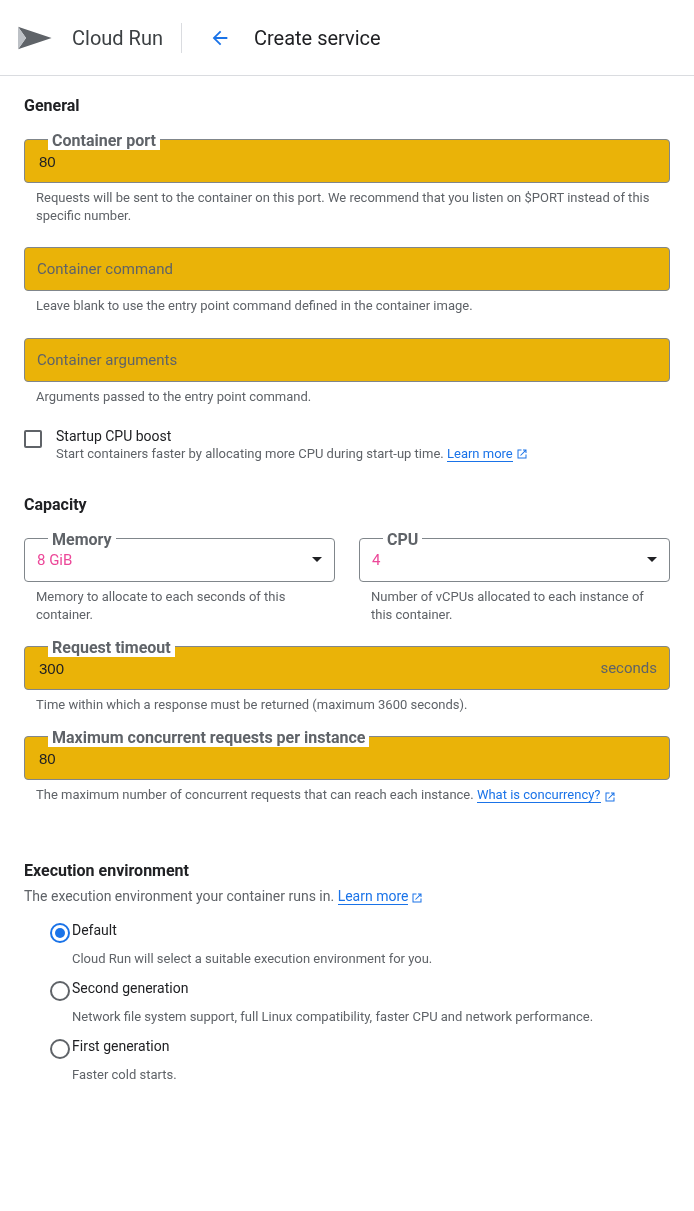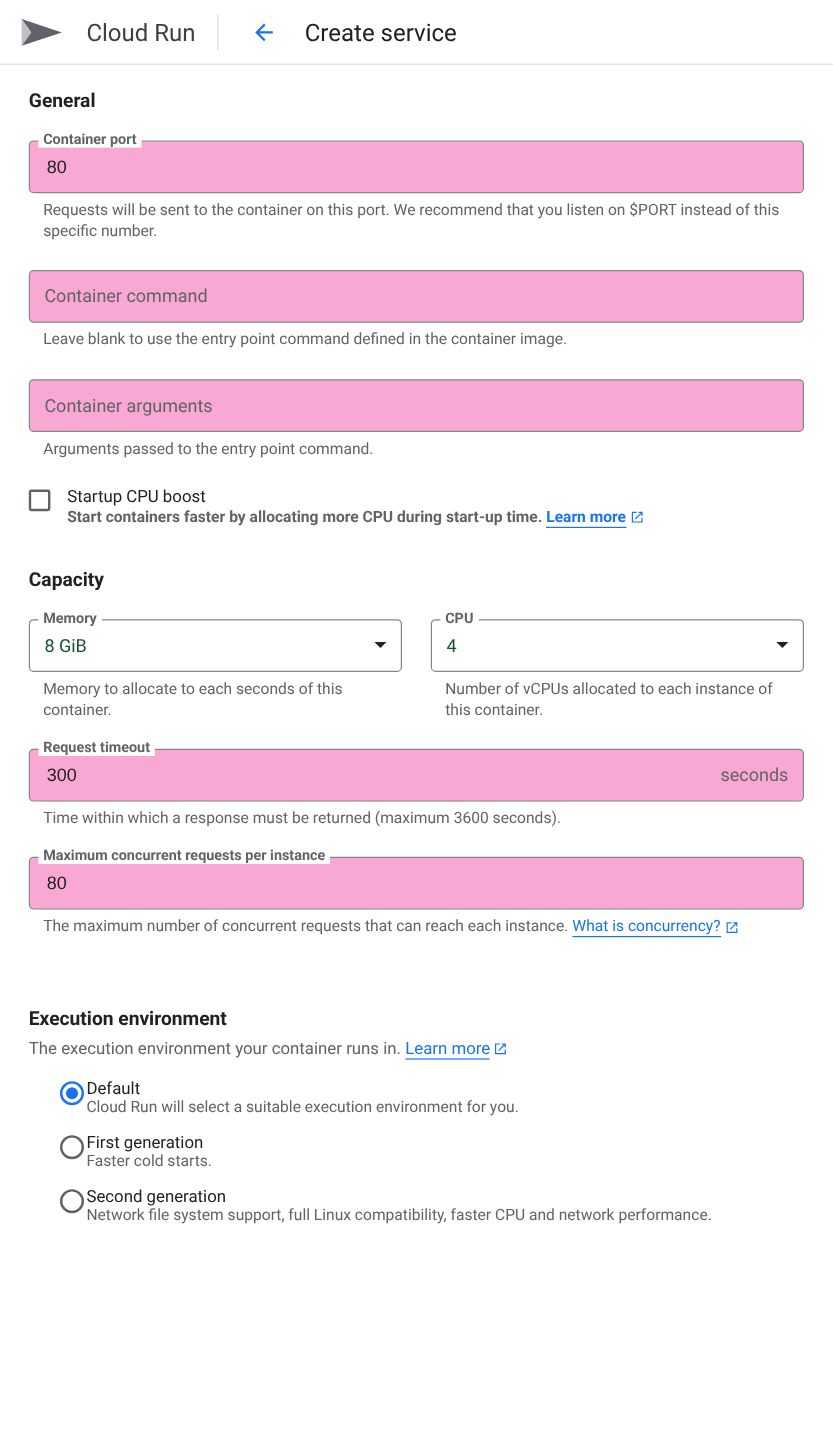--- a/index.html
+++ b/index.html
@@ -6,21 +6,21 @@
   body {
     margin: 0;
     font-family: "Google Sans", Roboto, Arial, sans-serif;
     color: #202124;
     background: #fff;
     width: 694px;
   }
   .topbar {
     display: flex;
     align-items: center;
-    height: 54px;
+    height: 76px;
     border-bottom: 1px solid #dadce0;
     padding: 0 14px;
   }
   .logo {
     width: 40px; height: 32px;
     display: flex; align-items: center; justify-content: center;
   }
   .product {
     font-size: 20px;
     font-weight: 400;
@@ -44,68 +44,68 @@
     font-size: 16px; font-weight: 700; color: #202124;
     margin-bottom: 24px;
   }
   .field-wrap { position: relative; margin-bottom: 0; }
   .field-wrap + .help { margin-top: 6px; }
   .help {
     font-size: 13px; color: #5f6368; line-height: 1.4;
     margin-bottom: 22px; padding: 0 12px;
   }
   .float-label {
-    position: absolute; top: -8px; left: 8px; padding: 0 4px;
-    background: #fff; font-size: 12px; color: #5f6368; font-weight: 700;
+    position: absolute; top: -8px; left: 24px; padding: 0 4px;
+    background: #fff; font-size: 16px; color: #5f6368; font-weight: 700;
   }
   .input-box {
     width: 100%; height: 44px; border: 1px solid #80868b; border-radius: 4px;
     padding: 0 12px; font-size: 15px; color: #202124;
     display: flex; align-items: center; justify-content: space-between;
-    background: #f9a8d4;
+    background: #eab308;
   }
   .input-box.txt input {
     border: none; outline: none; width: 100%; font-size: 15px; color: #202124;
     background: transparent;
   }
   .input-box.placeholder { color: #5f6368; }
   .input-suffix { color: #5f6368; font-size: 15px; }
   .checkbox-row { display: flex; align-items: flex-start; gap: 14px; margin-top: 6px; }
   .cb {
     width: 18px; height: 18px; border: 2px solid #5f6368; border-radius: 2px;
     margin-top: 2px; cursor: pointer; flex-shrink: 0;
   }
   .cb-body { flex: 1; }
   .cb-label { font-size: 14px; color: #202124; margin-bottom: 2px; }
-  .cb-help { font-size: 13px; color: #5f6368; font-weight: bold; }
+  .cb-help { font-size: 13px; color: #5f6368; }
   a.link { color: #1a73e8; text-decoration: none; border-bottom: 1px solid #1a73e8; }
   .ext-icon { width: 12px; height: 12px; display: inline-block; vertical-align: middle; margin-left: 3px; }
   .row-2 { display: flex; gap: 24px; }
   .col { flex: 1; }
   .select-box {
     width: 100%; height: 44px; border: 1px solid #80868b; border-radius: 4px;
-    padding: 0 12px; font-size: 15px; color: #14532d;
+    padding: 0 12px; font-size: 15px; color: #ec4899;
     display: flex; align-items: center; justify-content: space-between;
     cursor: pointer; background: #fff;
   }
   .dropdown-arrow { width: 0; height: 0; border-left: 5px solid transparent; border-right: 5px solid transparent; border-top: 5px solid #202124; }
   .sect-gap { height: 34px; }
   .exec-desc { font-size: 14px; color: #5f6368; margin-top: -16px; margin-bottom: 18px; }
   .radio-group { padding-left: 26px; }
   .radio-row { display: flex; align-items: flex-start; gap: 2px; margin-bottom: 14px; }
   .radio-outer {
     width: 20px; height: 20px; border: 2px solid #5f6368; border-radius: 50%;
     display: flex; align-items: center; justify-content: center; cursor: pointer;
     flex-shrink: 0; margin-top: 1px;
   }
   .radio-outer.selected { border-color: #1a73e8; }
   .radio-inner { width: 10px; height: 10px; border-radius: 50%; background: #1a73e8; }
   .radio-body { flex: 1; }
   .radio-label { font-size: 14px; color: #202124; }
-  .radio-help { font-size: 13px; color: #5f6368; margin-top: 0; }
+  .radio-help { font-size: 13px; color: #5f6368; margin-top: 13px; }
 </style>
 </head>
 <body>
 
 <div class="topbar">
   <div class="logo">
     <svg viewBox="0 0 48 40" width="40" height="32">
       <polygon points="4,6 46,20 4,34 14,20" fill="#5f6368"></polygon>
       <polygon points="4,6 14,20 4,34" fill="#bdc1c6"></polygon>
     </svg>
@@ -217,26 +217,26 @@
           <div class="radio-inner"></div>
         </div>
       <div class="radio-body">
         <div class="radio-label">Default</div>
         <div class="radio-help">Cloud Run will select a suitable execution environment for you.</div>
       </div>
     </div>
     <div class="radio-row">
       <div class="radio-outer"></div>
       <div class="radio-body">
-        <div class="radio-label">First generation</div>
-        <div class="radio-help">Faster cold starts.</div>
+        <div class="radio-label">Second generation</div>
+        <div class="radio-help">Network file system support, full Linux compatibility, faster CPU and network performance.</div>
       </div>
     </div>
     <div class="radio-row">
       <div class="radio-outer"></div>
       <div class="radio-body">
-        <div class="radio-label">Second generation</div>
-        <div class="radio-help">Network file system support, full Linux compatibility, faster CPU and network performance.</div>
+        <div class="radio-label">First generation</div>
+        <div class="radio-help">Faster cold starts.</div>
       </div>
     </div>
   </div>
 
 </div>
 
 </body></html>

